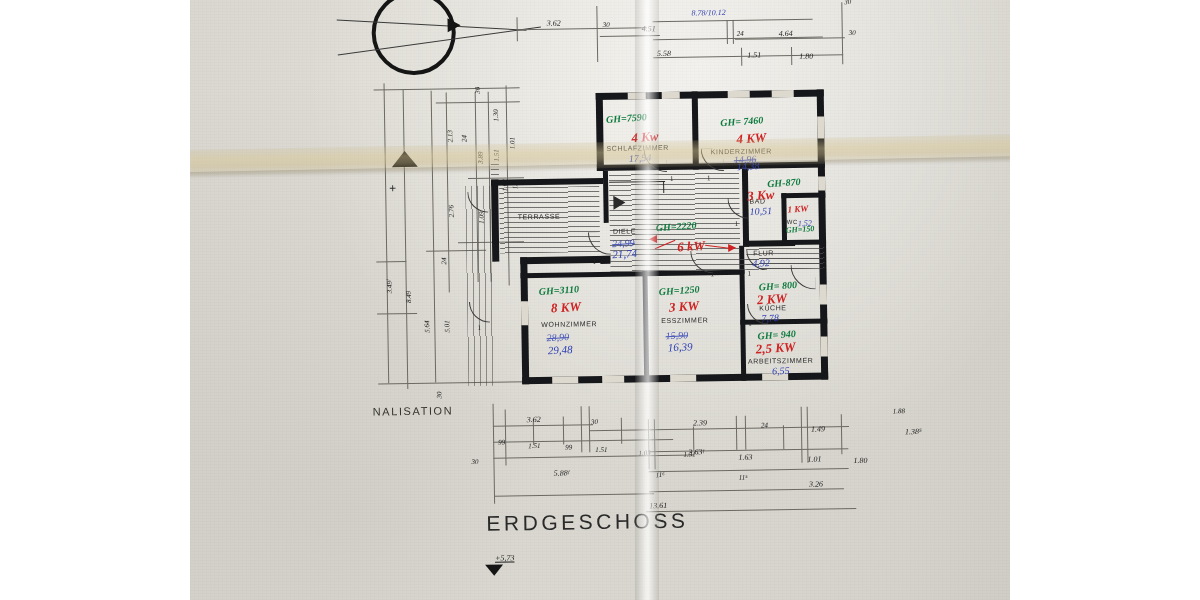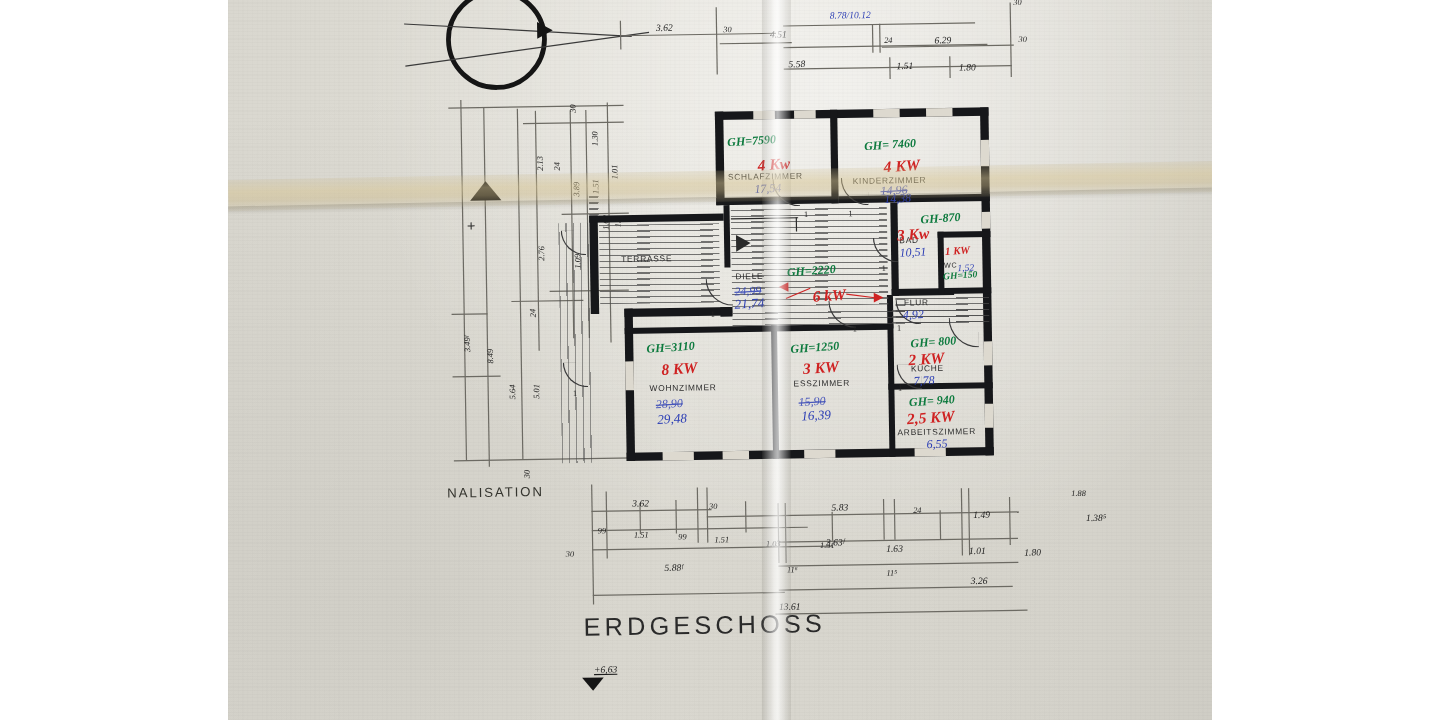--- a/index.html
+++ b/index.html
@@ -97,21 +97,21 @@
       <div class="tline" style="left:413px;top:36px;width:60px;"></div>
       <div class="dim" style="left:455px;top:25px;">4.51</div>
       <div class="tline" style="left:466px;top:40px;width:170px;"></div>
 
       <div class="dim" style="left:505px;top:10px;color:#2d3fb5;">8.78/10.12</div>
       <div class="tline" style="left:466px;top:22px;width:160px;"></div>
 
       <div class="tvert" style="left:540px;top:22px;height:24px;"></div>
       <div class="tvert" style="left:546px;top:22px;height:24px;"></div>
       <div class="dim sm" style="left:550px;top:32px;">24</div>
-      <div class="dim" style="left:592px;top:32px;">6.29</div>
+      <div class="dim" style="left:592px;top:32px;">4.64</div>
       <div class="tline" style="left:548px;top:41px;width:110px;"></div>
       <div class="dim sm" style="left:662px;top:33px;">30</div>
 
       <div class="dim" style="left:470px;top:50px;">5.58</div>
       <div class="tline" style="left:466px;top:58px;width:190px;"></div>
       <div class="dim" style="left:560px;top:53px;">1.51</div>
       <div class="dim" style="left:612px;top:55px;">1.80</div>
       <div class="tvert" style="left:554px;top:50px;height:18px;"></div>
       <div class="tvert" style="left:604px;top:50px;height:18px;"></div>
       <div class="tvert" style="left:655px;top:6px;height:62px;"></div>
@@ -308,21 +308,21 @@
       <div class="tline" style="left:300px;top:440px;width:180px;"></div>
       <div class="tline" style="left:300px;top:456px;width:200px;"></div>
       <div class="tline" style="left:396px;top:430px;width:260px;"></div>
       <div class="tline" style="left:455px;top:452px;width:200px;"></div>
       <div class="tline" style="left:455px;top:472px;width:200px;"></div>
       <div class="tline" style="left:455px;top:492px;width:195px;"></div>
       <div class="tline" style="left:300px;top:494px;width:160px;"></div>
 
       <div class="dim" style="left:334px;top:414px;">3.62</div>
       <div class="dim sm" style="left:398px;top:418px;">30</div>
-      <div class="dim" style="left:500px;top:420px;">5.83</div>
+      <div class="dim" style="left:500px;top:420px;">2.39</div>
       <div class="dim sm" style="left:568px;top:424px;">24</div>
       <div class="dim" style="left:618px;top:428px;">1.49</div>
       <div class="dim sm" style="left:700px;top:412px;">1.88</div>
       <div class="dim" style="left:712px;top:432px;">1.38⁵</div>
 
       <div class="dim sm" style="left:305px;top:437px;">99</div>
       <div class="dim sm" style="left:335px;top:441px;">1.51</div>
       <div class="dim sm" style="left:372px;top:443px;">99</div>
       <div class="dim sm" style="left:402px;top:446px;">1.51</div>
       <div class="dim sm" style="left:445px;top:450px;">1.03</div>
@@ -335,21 +335,21 @@
       <div class="dim" style="left:360px;top:468px;">5.88ᶠ</div>
       <div class="dim sm" style="left:462px;top:472px;">11⁶</div>
       <div class="dim" style="left:495px;top:449px;text-align:right;">3.63ᶠ</div>
       <div class="dim sm" style="left:545px;top:476px;">11⁵</div>
       <div class="dim" style="left:615px;top:483px;">3.26</div>
 
       <div class="dim" style="left:455px;top:502px;">13.61</div>
       <div class="tline" style="left:452px;top:512px;width:210px;"></div>
 
       <div class="bigtitle" style="left:292px;top:510px;">ERDGESCHOSS</div>
-      <div class="dim" style="left:300px;top:552px;text-decoration:underline;">+6,63</div>
+      <div class="dim" style="left:300px;top:552px;text-decoration:underline;">+5,73</div>
       <div class="tri" style="left:290px;top:563px;border-left:9px solid transparent;border-right:9px solid transparent;border-top:11px solid #151515;"></div>
 
     </div>
 
     <div id="fold"></div>
     <div id="band"></div>
     <div id="bandshadow"></div>
   </div>
 
 </div>

